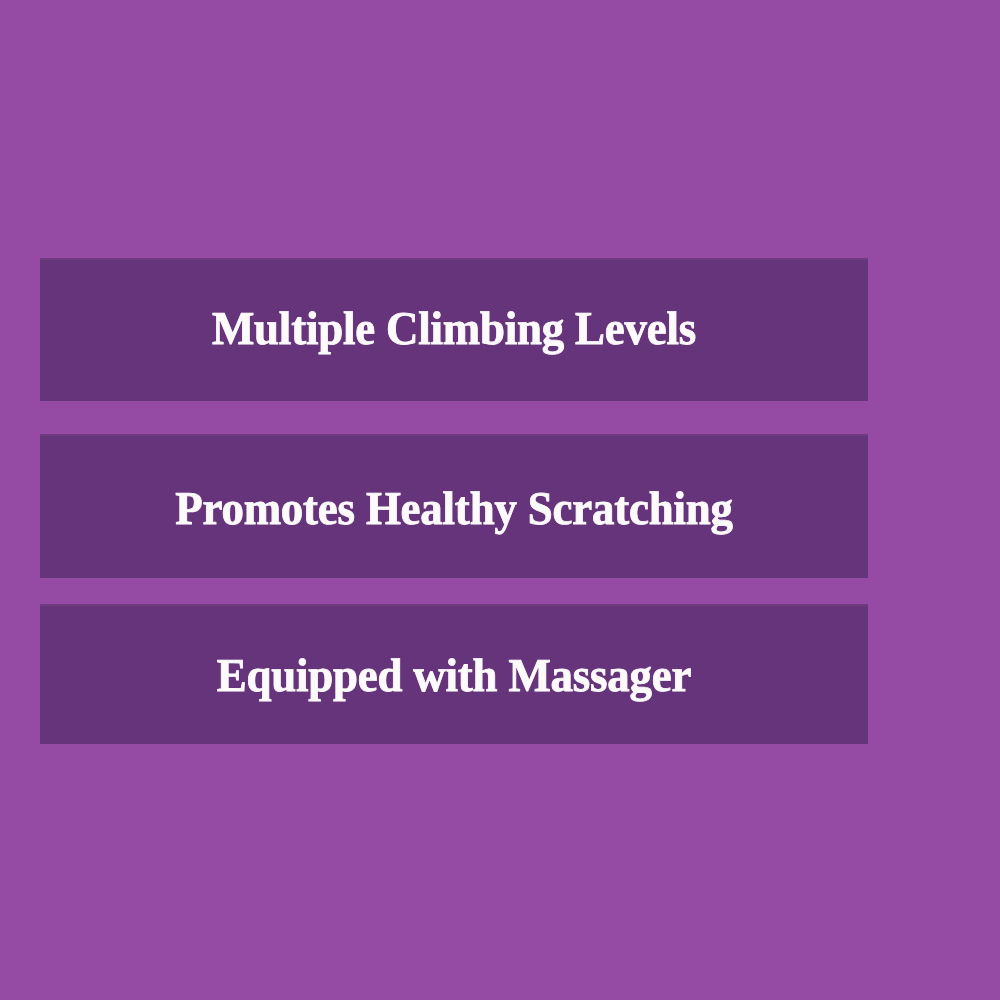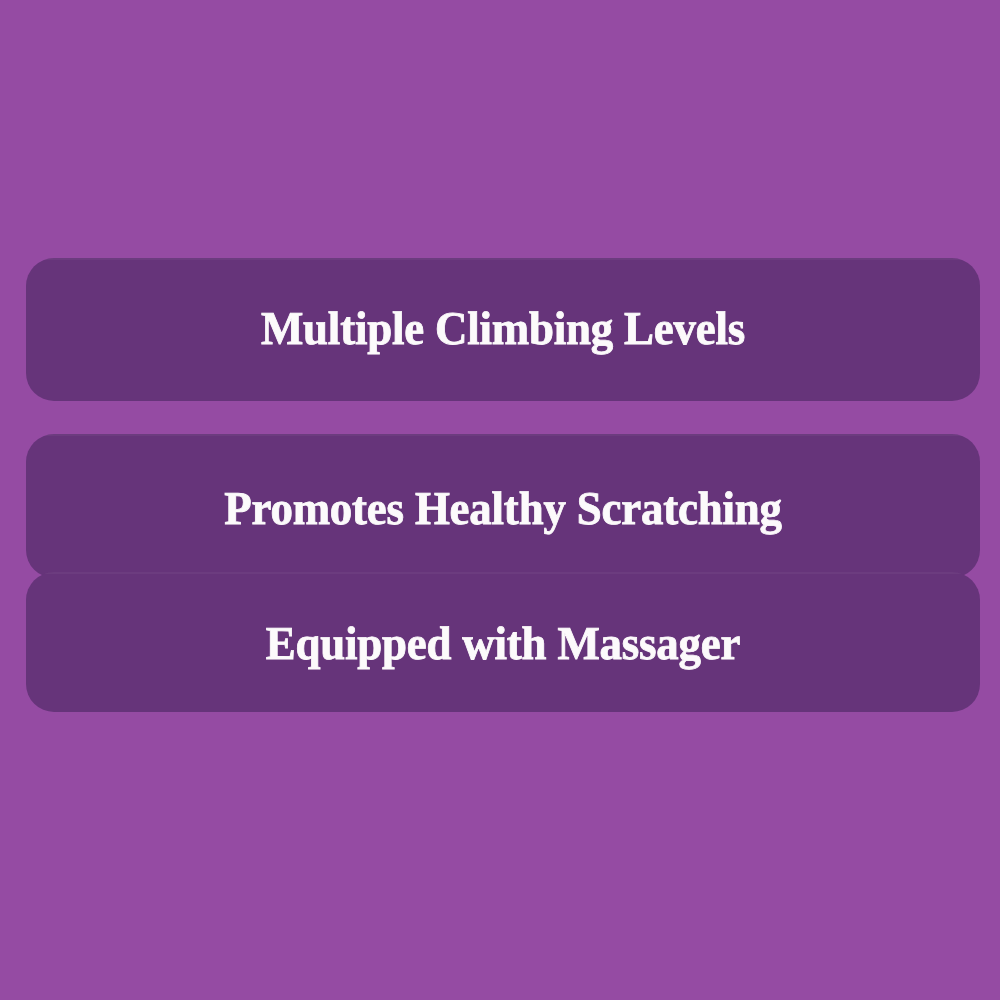--- a/index.html
+++ b/index.html
@@ -18,26 +18,25 @@
   #feature-card {
     position: relative;
     width: 1000px;
     height: 1000px;
     background: #954BA3;
     box-sizing: border-box;
   }
 
   .feature-panel {
     position: absolute;
-    left: 26px;
-    width: 954px;
+    left: 40px;
+    width: 828px;
     background: #66347A;
     box-sizing: border-box;
     overflow: hidden;
-    border-radius: 28px;
   }
 
   
   #feature-panel-1 { top: 258px; height: 143px; }
   #feature-panel-2 { top: 414px; height: 144px; margin-top: 20px; }
   #feature-panel-3 { top: 572px; height: 140px; }
 
   
   .feature-panel::before {
     content: "";
@@ -80,17 +79,17 @@
 <div id="feature-card" style="background: rgb(149, 75, 163);">
 
   <div class="feature-panel" id="feature-panel-1" style="background: rgb(102, 52, 122);">
     <div class="feature-text" style="color: rgb(252, 250, 251); -webkit-text-stroke-color: rgb(252, 250, 251);">Multiple Climbing Levels</div>
   </div>
 
   <div class="feature-panel" id="feature-panel-2" style="background: rgb(102, 52, 122);">
     <div class="feature-text" style="color: rgb(252, 250, 251); -webkit-text-stroke-color: rgb(252, 250, 251);">Promotes Healthy Scratching</div>
   </div>
 
-  <div class="feature-panel" id="feature-panel-3" style="background: rgb(102, 52, 122);">
+  <div class="feature-panel" id="feature-panel-3" style="background: rgb(102, 52, 122); margin-top: 32px;">
     <div class="feature-text" style="color: rgb(252, 250, 251); -webkit-text-stroke-color: rgb(252, 250, 251);">Equipped with Massager</div>
   </div>
 
 </div>
 
 </body></html>

